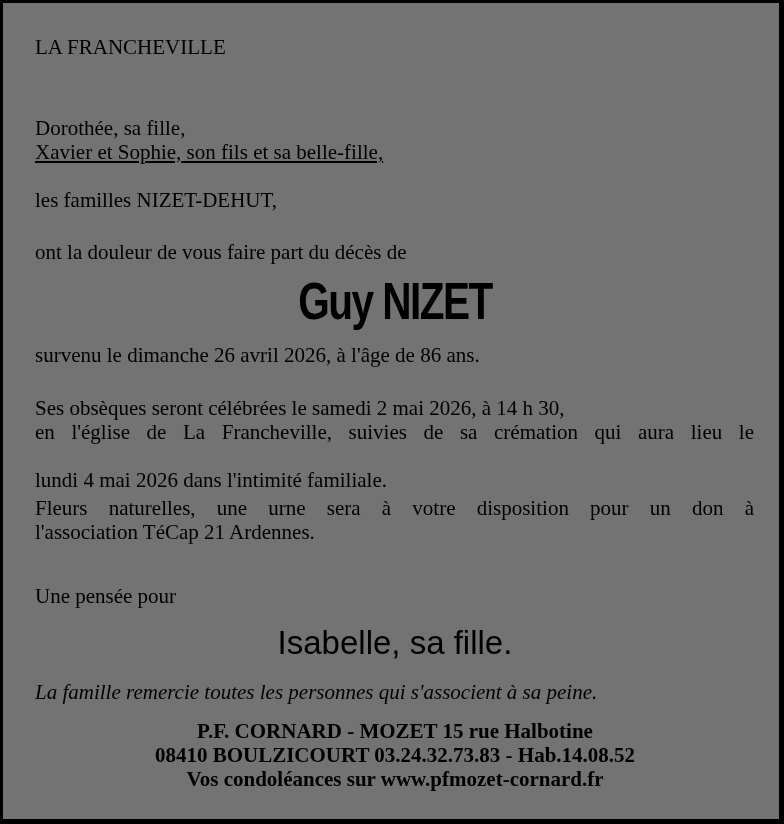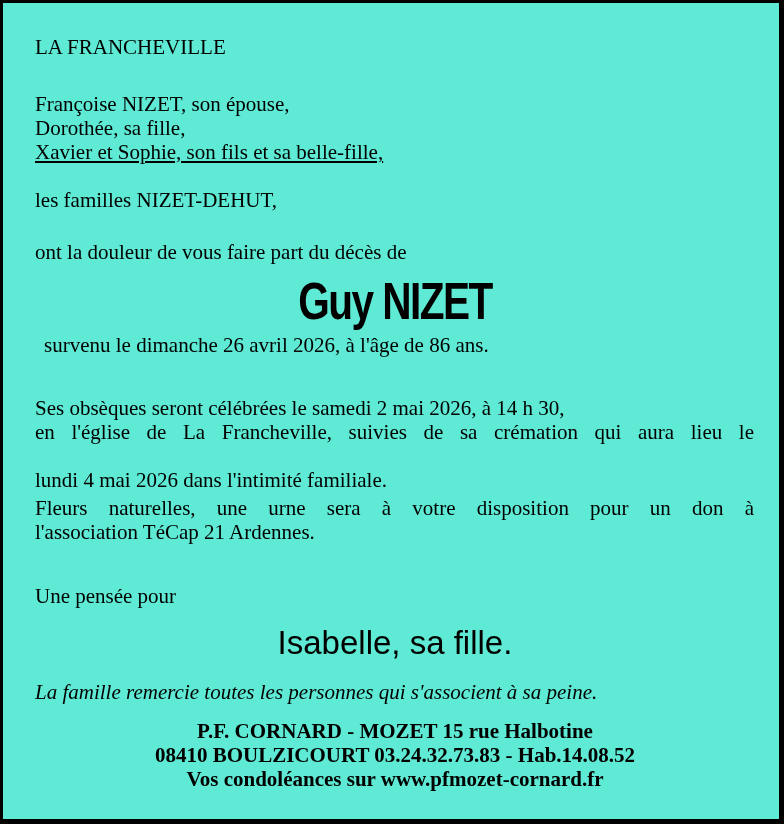--- a/index.html
+++ b/index.html
@@ -17,21 +17,21 @@
       position: absolute;
       left: 0;
       top: 0;
       width: 784px;
       height: 824px;
       box-sizing: border-box;
       border-top: 3px solid #000;
       border-left: 3px solid #000;
       border-right: 5px solid #000;
       border-bottom: 5px solid #000;
-      background: #5eead4;
+      background: #737373;
     }
     .serif {
       font-family: "Liberation Serif", "DejaVu Serif", serif;
       color: #000;
       font-size: 21px;
       line-height: 24px;
     }
     .line {
       position: absolute;
       left: 32px;
@@ -87,30 +87,29 @@
       white-space: nowrap;
     }
   </style>
 </head>
 <body>
 
 <div class="frame">
 
   <div class="serif line" style="top:32px;">LA FRANCHEVILLE</div>
 
-  <div class="serif line" style="top:89px;">Françoise NIZET, son épouse,</div>
   <div class="serif line" style="top:113px;">Dorothée, sa fille,</div>
   <div class="serif line" style="top:137px;text-decoration:underline;">Xavier et Sophie, son fils et sa belle-fille,</div>
   <div class="serif line" style="top:185px;">les familles NIZET-DEHUT,</div>
 
   <div class="serif line" style="top:237px;">ont la douleur de vous faire part du décès de</div>
 
   <div class="deceased-name">Guy NIZET</div>
 
-  <div class="serif line" style="top:330px;margin-left:9px;">survenu le dimanche 26 avril 2026, à l'âge de 86 ans.</div>
+  <div class="serif line" style="top:340px;">survenu le dimanche 26 avril 2026, à l'âge de 86 ans.</div>
 
   <div class="serif line" style="top:393px;">Ses obsèques seront célébrées le samedi 2 mai 2026, à 14 h 30,</div>
   <div class="serif justify" style="top:417px;">en l'église de La Francheville, suivies de sa crémation qui aura lieu le</div>
   <div class="serif line" style="top:465px;">lundi 4 mai 2026 dans l'intimité familiale.</div>
 
   <div class="serif justify" style="top:493px;">Fleurs naturelles, une urne sera à votre disposition pour un don à</div>
   <div class="serif line" style="top:517px;">l'association TéCap 21 Ardennes.</div>
 
   <div class="serif line" style="top:581px;">Une pensée pour</div>
 

